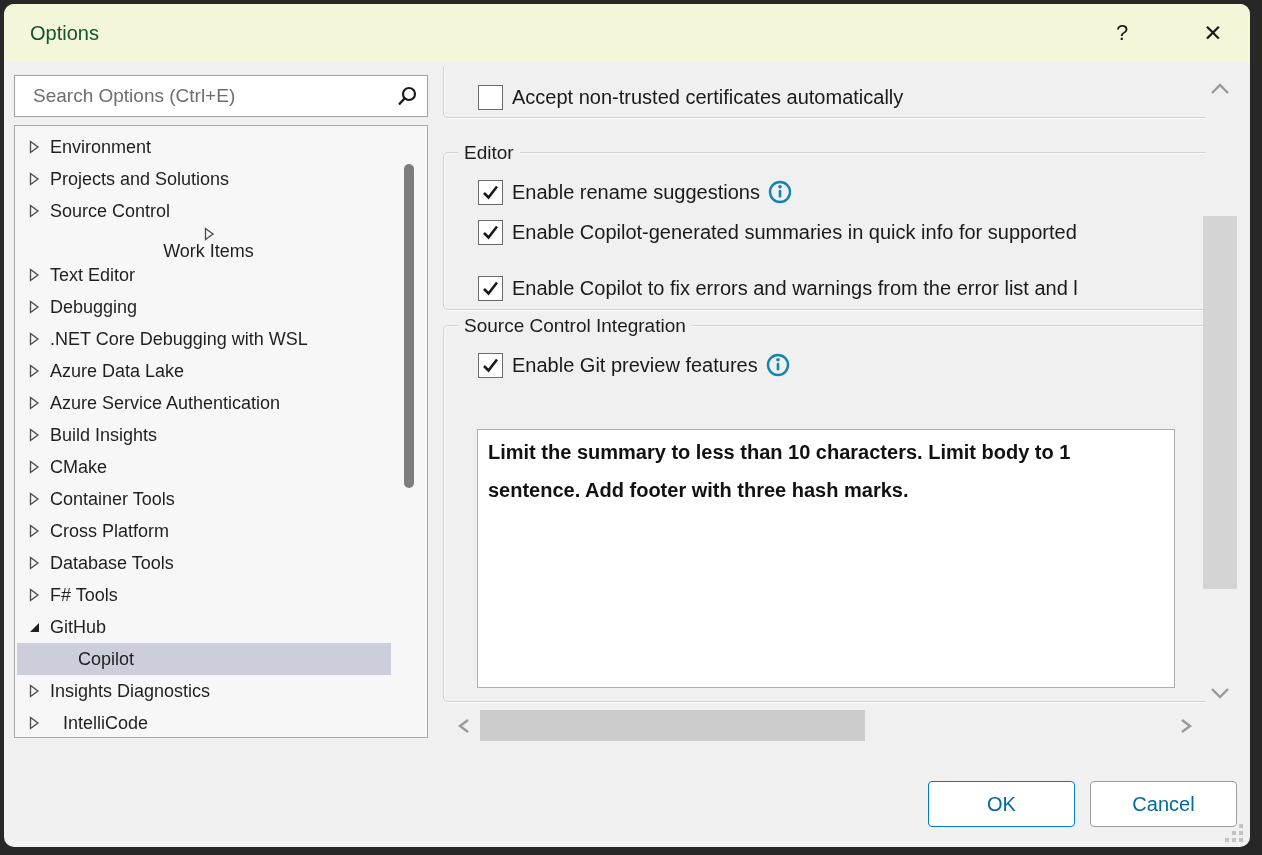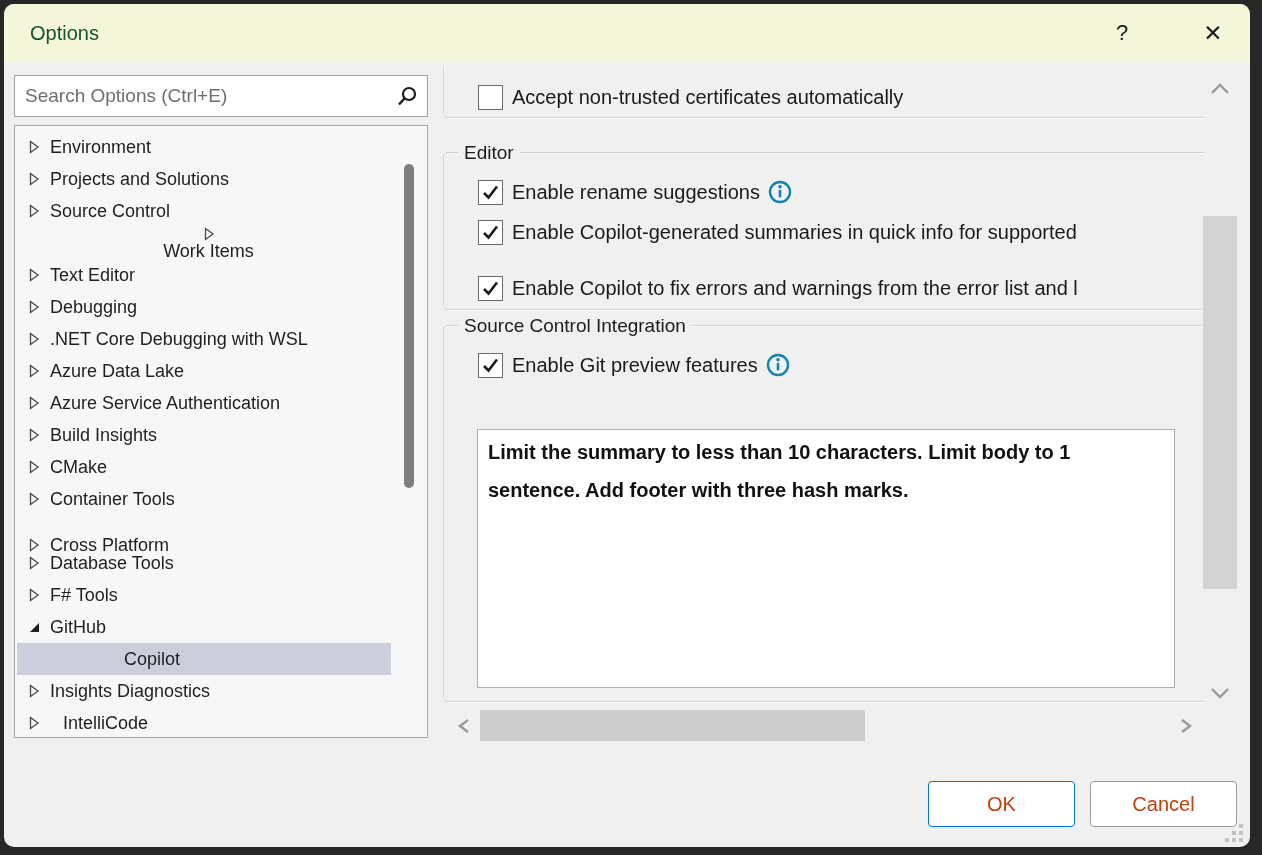--- a/index.html
+++ b/index.html
@@ -7,21 +7,21 @@
   #stage{position:relative;width:1262px;height:855px;background:#272727;overflow:hidden;}
   .dialog{position:absolute;left:4px;top:4px;width:1246px;height:843px;background:#f0f0f0;border-radius:10px;overflow:hidden;}
   
   .titlebar{position:absolute;left:0;top:0;width:100%;height:58px;background:#f3f6d8;}
   .title-text{position:absolute;left:26px;top:0;line-height:58px;font-size:20px;color:#14532d;}
   .tb-btn{position:absolute;top:0;width:46px;height:58px;text-align:center;line-height:58px;color:#1a1a1a;cursor:pointer;}
   .help-btn{left:1095px;font-size:22px;}
   .close-btn{left:1186px;font-size:23px;font-weight:300;}
   
   .searchbox{position:absolute;left:10px;top:71px;width:414px;height:42px;background:#ffffff;border:1px solid #a0a0a0;}
-  .searchbox input{position:absolute;left:0;top:0;width:372px;height:40px;border:none;outline:none;padding:0 0 0 10px;font-size:19px;color:#8b5cf6;background:transparent;}
+  .searchbox input{position:absolute;left:8px;top:0;width:372px;height:40px;border:none;outline:none;padding:0 0 0 10px;font-size:19px;color:#8b5cf6;background:transparent;}
   .searchbox input::placeholder{color:#6e6e6e;opacity:1;}
   .search-ico{position:absolute;right:8px;top:9px;}
   
   .tree{position:absolute;left:10px;top:121px;width:414px;height:613px;background:#f7f7f7;border:1px solid #a9a9a9;overflow:hidden;}
   .tree-row{position:absolute;left:2px;right:36px;height:32px;display:flex;align-items:center;cursor:pointer;}
   .tree-row.selected{background:#cccedb;}
   .tree-arrow{width:14px;height:14px;margin-left:10px;flex:0 0 14px;}
   .tree-row.child .tree-arrow{visibility:hidden;margin-left:38px;}
   .tree-label{margin-left:9px;font-size:18px;color:#1f1f1f;white-space:nowrap;}
   .tree-scroll{position:absolute;right:13px;top:38px;width:10px;height:324px;background:#7e7e7e;border-radius:5px;}
@@ -38,21 +38,21 @@
   .bold-label{position:absolute;font-size:20px;font-weight:bold;color:#111;white-space:nowrap;}
   .instructions{position:absolute;left:34px;top:363px;width:698px;height:259px;border:1px solid #abadb3;background:#fff;resize:none;outline:none;font-size:20px;font-weight:bold;color:#111;line-height:38px;padding:3px 10px;}
   
   .vscroll{position:absolute;left:1199px;top:62px;width:34px;height:651px;}
   .vscroll .thumb{position:absolute;left:0;top:150px;width:34px;height:373px;background:#d4d4d4;}
   .vs-arrow{position:absolute;left:7px;width:20px;height:14px;cursor:pointer;}
   .hscroll{position:absolute;left:447px;top:706px;width:748px;height:31px;}
   .hscroll .thumb{position:absolute;left:29px;top:0;width:385px;height:31px;background:#cccccc;cursor:pointer;}
   .hs-arrow{position:absolute;top:8px;width:14px;height:16px;cursor:pointer;}
   
-  .btn{position:absolute;top:777px;width:147px;height:46px;background:#ffffff;border-radius:4px;font-size:20px;color:#c2410c;text-align:center;line-height:44px;cursor:pointer;}
+  .btn{position:absolute;top:777px;width:147px;height:46px;background:#ffffff;border-radius:4px;font-size:20px;color:#0369a1;text-align:center;line-height:44px;cursor:pointer;}
   .ok-btn{left:924px;border:1px solid #0078d4;}
   .cancel-btn{left:1086px;border:1px solid #9c9c9c;}
   
   .grip{position:absolute;right:7px;bottom:5px;width:18px;height:18px;}
   .grip i{position:absolute;width:4px;height:4px;background:#c3c3c3;}
 </style>
 </head>
 <body>
 
 <div id="stage">
@@ -139,21 +139,21 @@
               <polygon points="3.5,1.5 11,7 3.5,12.5" fill="none" stroke="#4a4a4a" stroke-width="1.3"></polygon>
             </svg>
             <span class="tree-label">CMake</span>
           </div>
           <div class="tree-row" style="top: 357px;">
             <svg class="tree-arrow" viewBox="0 0 14 14">
               <polygon points="3.5,1.5 11,7 3.5,12.5" fill="none" stroke="#4a4a4a" stroke-width="1.3"></polygon>
             </svg>
             <span class="tree-label">Container Tools</span>
           </div>
-          <div class="tree-row" style="top: 403px; align-items: center;">
+          <div class="tree-row" style="top: 389px; align-items: center;">
             <svg class="tree-arrow" viewBox="0 0 14 14">
               <polygon points="3.5,1.5 11,7 3.5,12.5" fill="none" stroke="#4a4a4a" stroke-width="1.3"></polygon>
             </svg>
             <span class="tree-label">Cross Platform</span>
           </div>
           <div class="tree-row" style="top: 421px;">
             <svg class="tree-arrow" viewBox="0 0 14 14">
               <polygon points="3.5,1.5 11,7 3.5,12.5" fill="none" stroke="#4a4a4a" stroke-width="1.3"></polygon>
             </svg>
             <span class="tree-label">Database Tools</span>
@@ -163,21 +163,21 @@
               <polygon points="3.5,1.5 11,7 3.5,12.5" fill="none" stroke="#4a4a4a" stroke-width="1.3"></polygon>
             </svg>
             <span class="tree-label">F# Tools</span>
           </div>
           <div class="tree-row" style="top: 485px;">
             <svg class="tree-arrow" viewBox="0 0 14 14">
               <polygon points="12,3 12,12 3,12" fill="#1e1e1e"></polygon>
             </svg>
             <span class="tree-label">GitHub</span>
           </div>
-          <div class="tree-row child selected" style="top: 517px; padding-left: 46px;">
+          <div class="tree-row child selected" style="top: 517px;">
             <svg class="tree-arrow" viewBox="0 0 14 14">
               <polygon points="3.5,1.5 11,7 3.5,12.5" fill="none" stroke="#4a4a4a" stroke-width="1.3"></polygon>
             </svg>
             <span class="tree-label">Copilot</span>
           </div>
           <div class="tree-row" style="top: 549px;">
             <svg class="tree-arrow" viewBox="0 0 14 14">
               <polygon points="3.5,1.5 11,7 3.5,12.5" fill="none" stroke="#4a4a4a" stroke-width="1.3"></polygon>
             </svg>
             <span class="tree-label">Insights Diagnostics</span>

